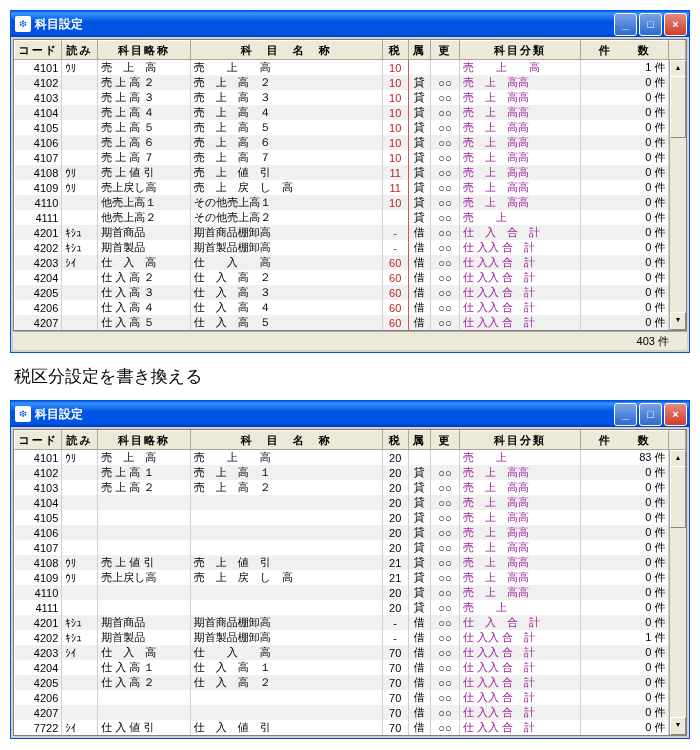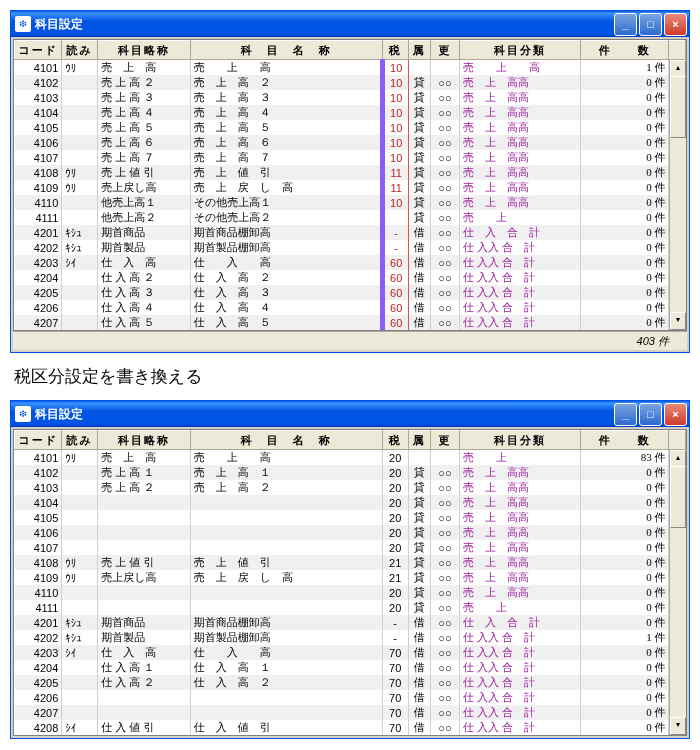--- a/index.html
+++ b/index.html
@@ -89,32 +89,31 @@
   white-space: nowrap;
   overflow: hidden;
   font-size: 11px;
 }
 tr:nth-child(even) td.norm { background: #F0F0F0; }
 tr:nth-child(odd) td.norm { background: #fff; }
 .code { text-align: right; }
 .tax { text-align: center; color: #000; }
 .tax-hl { color: #C02020; }
 .cat { color: #A020A0; }
-.count { text-align: right; font-family: Liberation Serif, serif; }
+.count { text-align: right; }
 .attr, .upd { text-align: center; }
 .statusbar {
   border-top: 1px solid #ACA899;
   background: #ECE9D8;
   height: 18px;
   display: flex;
   justify-content: flex-end;
   align-items: center;
   padding: 0 18px 0 4px;
   font-size: 11px;
-  font-style: italic;
 }
 .scrollbar-v {
   position: absolute;
   right: 0;
   top: 20px;
   bottom: 0;
   width: 16px;
   background: #ECE9D8;
   border-left: 1px solid #ACA899;
 }
@@ -136,21 +135,21 @@
   height: 60px;
   background: #ECE9D8;
   border: 1px solid #fff;
   border-right-color: #888;
   border-bottom-color: #888;
 }
 .caption {
   font-size: 17px;
   margin: 8px 4px 12px 4px;
 }
-.tax-box { border-left: 5px solid #8b5cf6; border-right: 1px solid #E05050; }
+.tax-box { border-left: 1px solid #8b5cf6; border-right: 1px solid #E05050; }
 </style>
 </head>
 <body>
 
 <div class="window">
   <div class="titlebar">
     <span class="icon">፨</span>
     <span class="title">科目設定</span>
     <div class="winbtns">
       <div class="winbtn">_</div>
@@ -670,21 +669,21 @@
               <td class="norm"></td>
               <td class="norm"></td>
               <td class="norm tax">70</td>
               <td class="norm attr">借</td>
               <td class="norm upd">○○</td>
               <td class="norm cat">仕 入入 合　計</td>
               <td class="norm count">0 件</td>
               <td class="norm"></td>
             </tr>
             <tr>
-              <td class="norm code">4208</td>
+              <td class="norm code">7722</td>
               <td class="norm">ｼｲ</td>
               <td class="norm">仕 入 値 引</td>
               <td class="norm">仕　入　値　引</td>
               <td class="norm tax">70</td>
               <td class="norm attr">借</td>
               <td class="norm upd">○○</td>
               <td class="norm cat">仕 入入 合　計</td>
               <td class="norm count">0 件</td>
               <td class="norm"></td>
             </tr>

